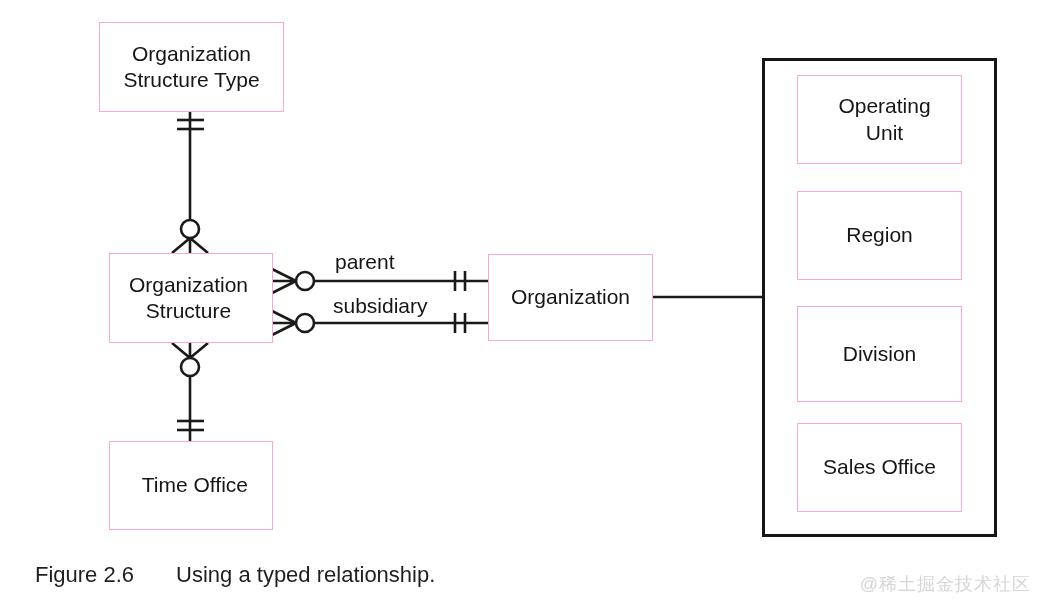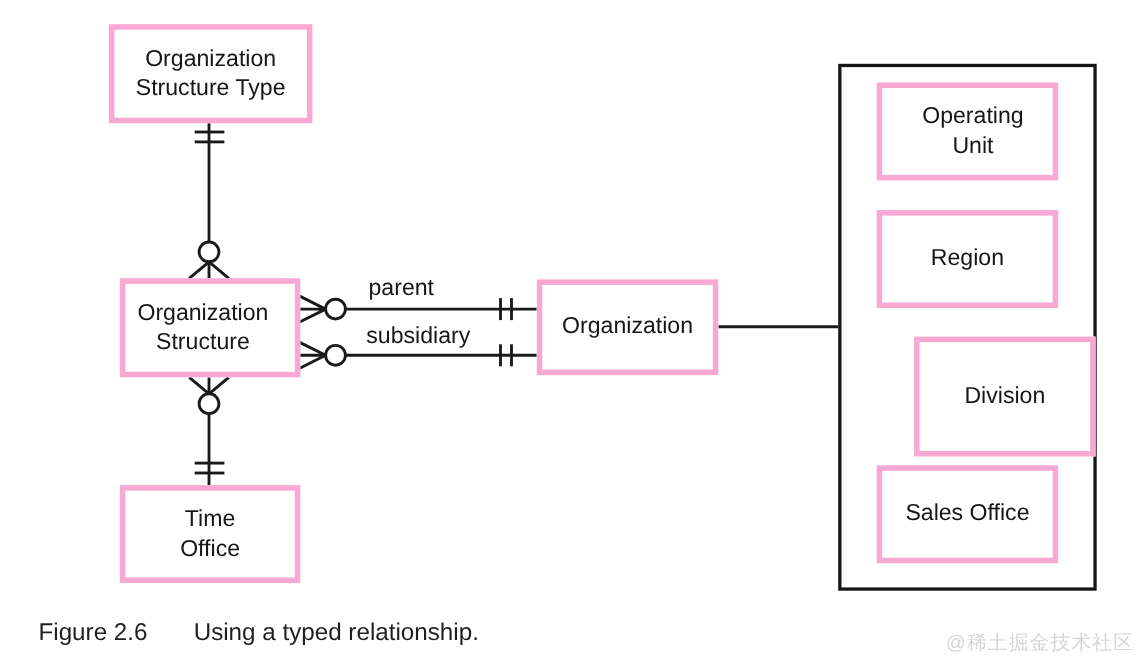--- a/index.html
+++ b/index.html
@@ -18,21 +18,21 @@
     width: 1041px; height: 601px;
   }
   .connectors * {
     stroke: #1a1a1a;
     stroke-width: 2.6;
     fill: none;
   }
   .connectors circle { fill: #ffffff; }
   .entity {
     position: absolute;
-    border: 5px solid #f9a8d4;
+    border: 1px solid #f9a8d4;
     background: #ffffff;
     display: flex;
     align-items: center;
     justify-content: center;
     text-align: center;
     color: #161616;
     font-size: 21px;
     line-height: 1.25;
   }
   .container-box {
@@ -133,21 +133,21 @@
   <div class="container-box" style="left:762px; top:58px; width:235px; height:479px;"></div>
 
   <div class="entity pad-sub" style="left:797px; top:75px; width:165px; height:89px;padding-left:28px;">
     <span>Operating Unit</span>
   </div>
 
   <div class="entity pad-sub" style="left:797px; top:191px; width:165px; height:89px;">
     <span>Region</span>
   </div>
 
-  <div class="entity pad-sub" style="left:797px; top:306px; width:165px; height:109px;margin-left:34px;">
+  <div class="entity pad-sub" style="left:797px; top:306px; width:165px; height:96px;">
     <span>Division</span>
   </div>
 
   <div class="entity pad-sub" style="left:797px; top:423px; width:165px; height:89px;">
     <span>Sales Office</span>
   </div>
 
   <div class="caption">
     <span class="cap-num">Figure 2.6</span><span class="cap-text">Using a typed relationship.</span>
   </div>

